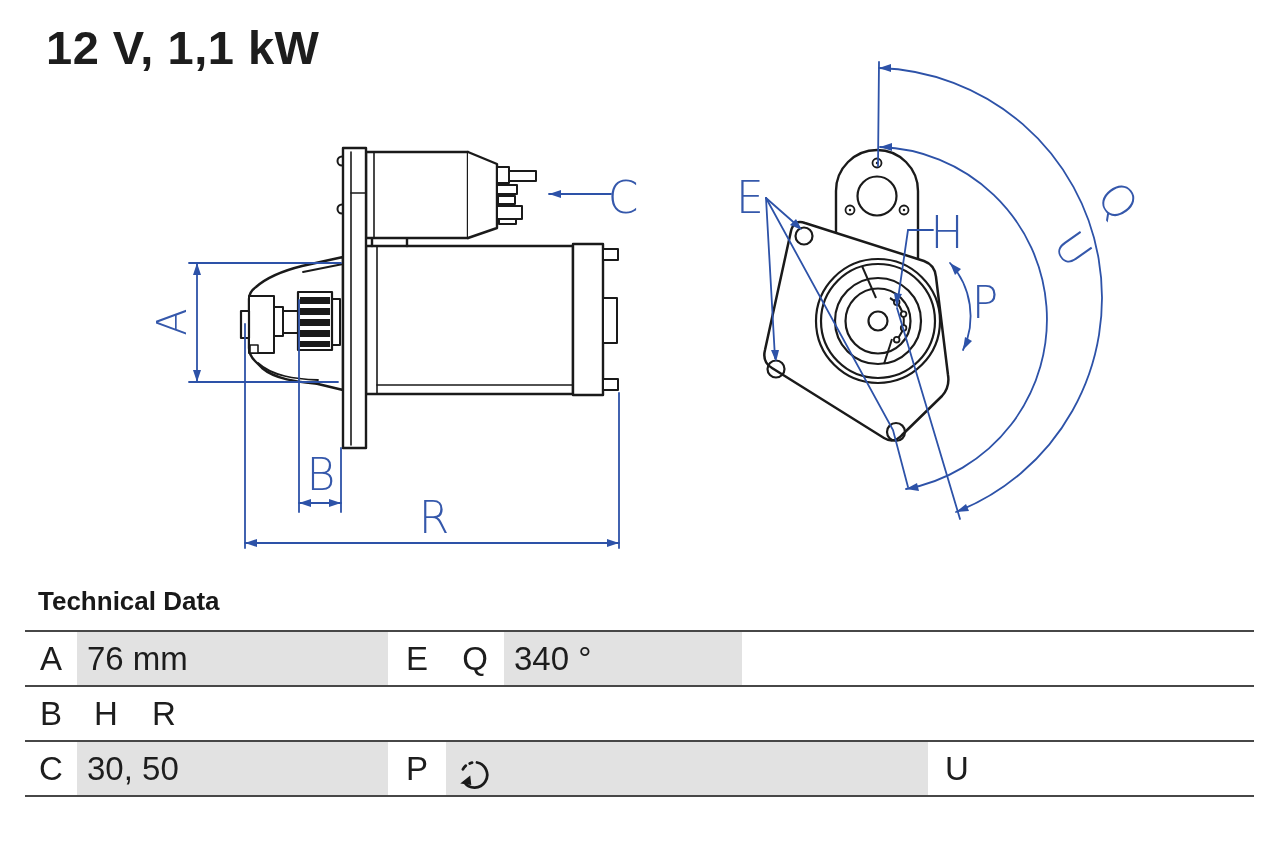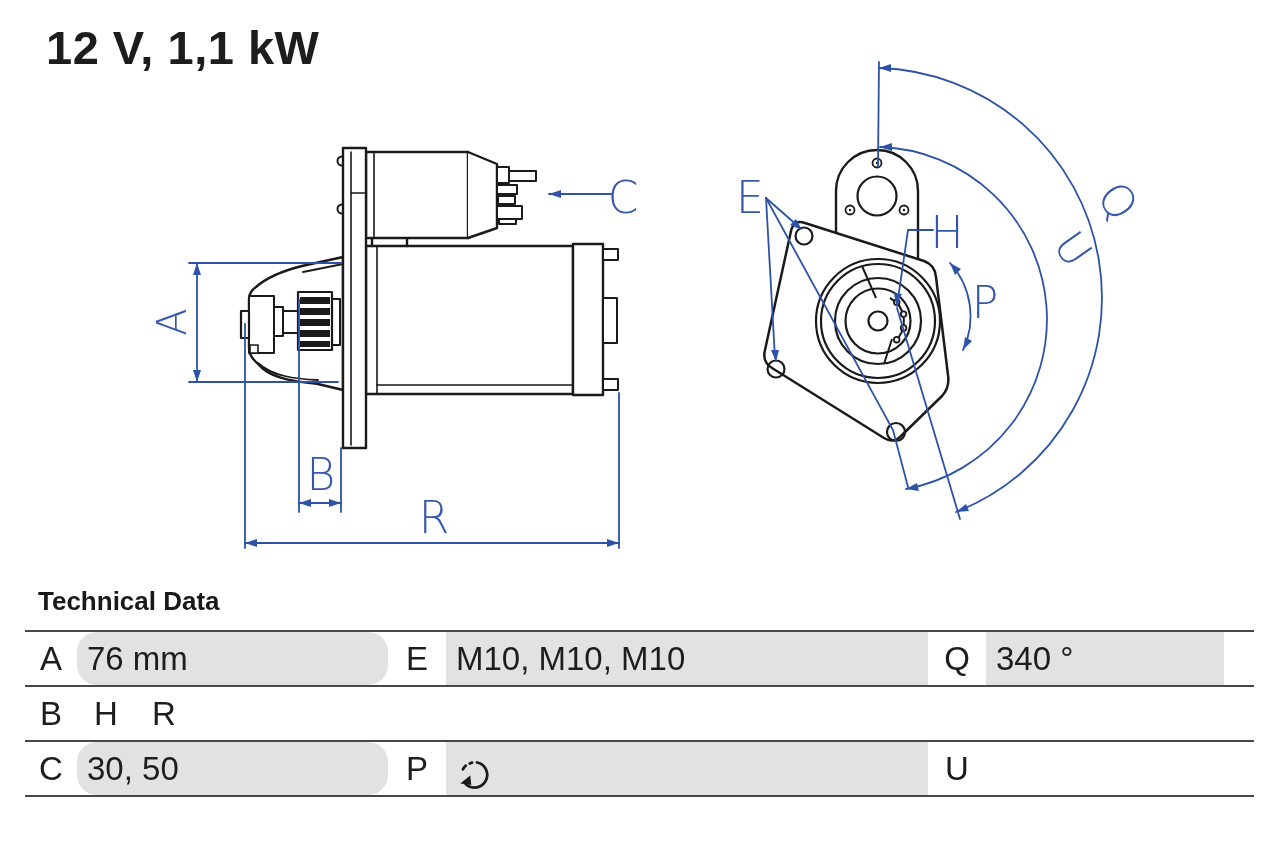--- a/index.html
+++ b/index.html
@@ -22,21 +22,21 @@
   }
   .spec-row{
     display:flex;border-top:2px solid #474747;height:53px;
   }
   .spec-row.last{border-bottom:2px solid #474747;}
   .cell{
     height:53px;line-height:54px;font-size:33px;color:#1d1d1d;white-space:nowrap;overflow:hidden;
   }
   .cell.key{background:#ffffff;text-align:center;}
   .cell.val{background:#e2e2e2;padding-left:10px;box-sizing:border-box;}
-  .w-k1{width:52px;} .w-v1{width:311px;border-radius:20px;}
+  .w-k1{width:52px;} .w-v1{width:311px;}
   .w-k2{width:58px;} .w-v2{width:482px;}
   .w-k3{width:58px;} .w-v3{width:238px;}
   .rot-icon{vertical-align:middle;margin-top:8px;}
 </style>
 </head>
 <body>
 
 <div class="page-title">12 V, 1,1 kW</div>
 
 <svg class="drawing-svg" width="1280" height="580" viewBox="0 0 1280 580">
@@ -187,21 +187,20 @@
   </g>
 </svg>
 
 <div class="td-heading">Technical Data</div>
 
 <div class="spec-table">
   <div class="spec-row">
     <div class="cell key w-k1">A</div>
     <div class="cell val w-v1">76 mm</div>
     <div class="cell key w-k2">E</div>
-    <div class="cell val w-v2">M10, M10, M10</div>
     <div class="cell key w-k3">Q</div>
     <div class="cell val w-v3">340 °</div>
   </div>
   <div class="spec-row">
     <div class="cell key w-k1">B</div>
     <div class="cell key w-k2">H</div>
     <div class="cell key w-k3">R</div>
   </div>
   <div class="spec-row last">
     <div class="cell key w-k1">C</div>

